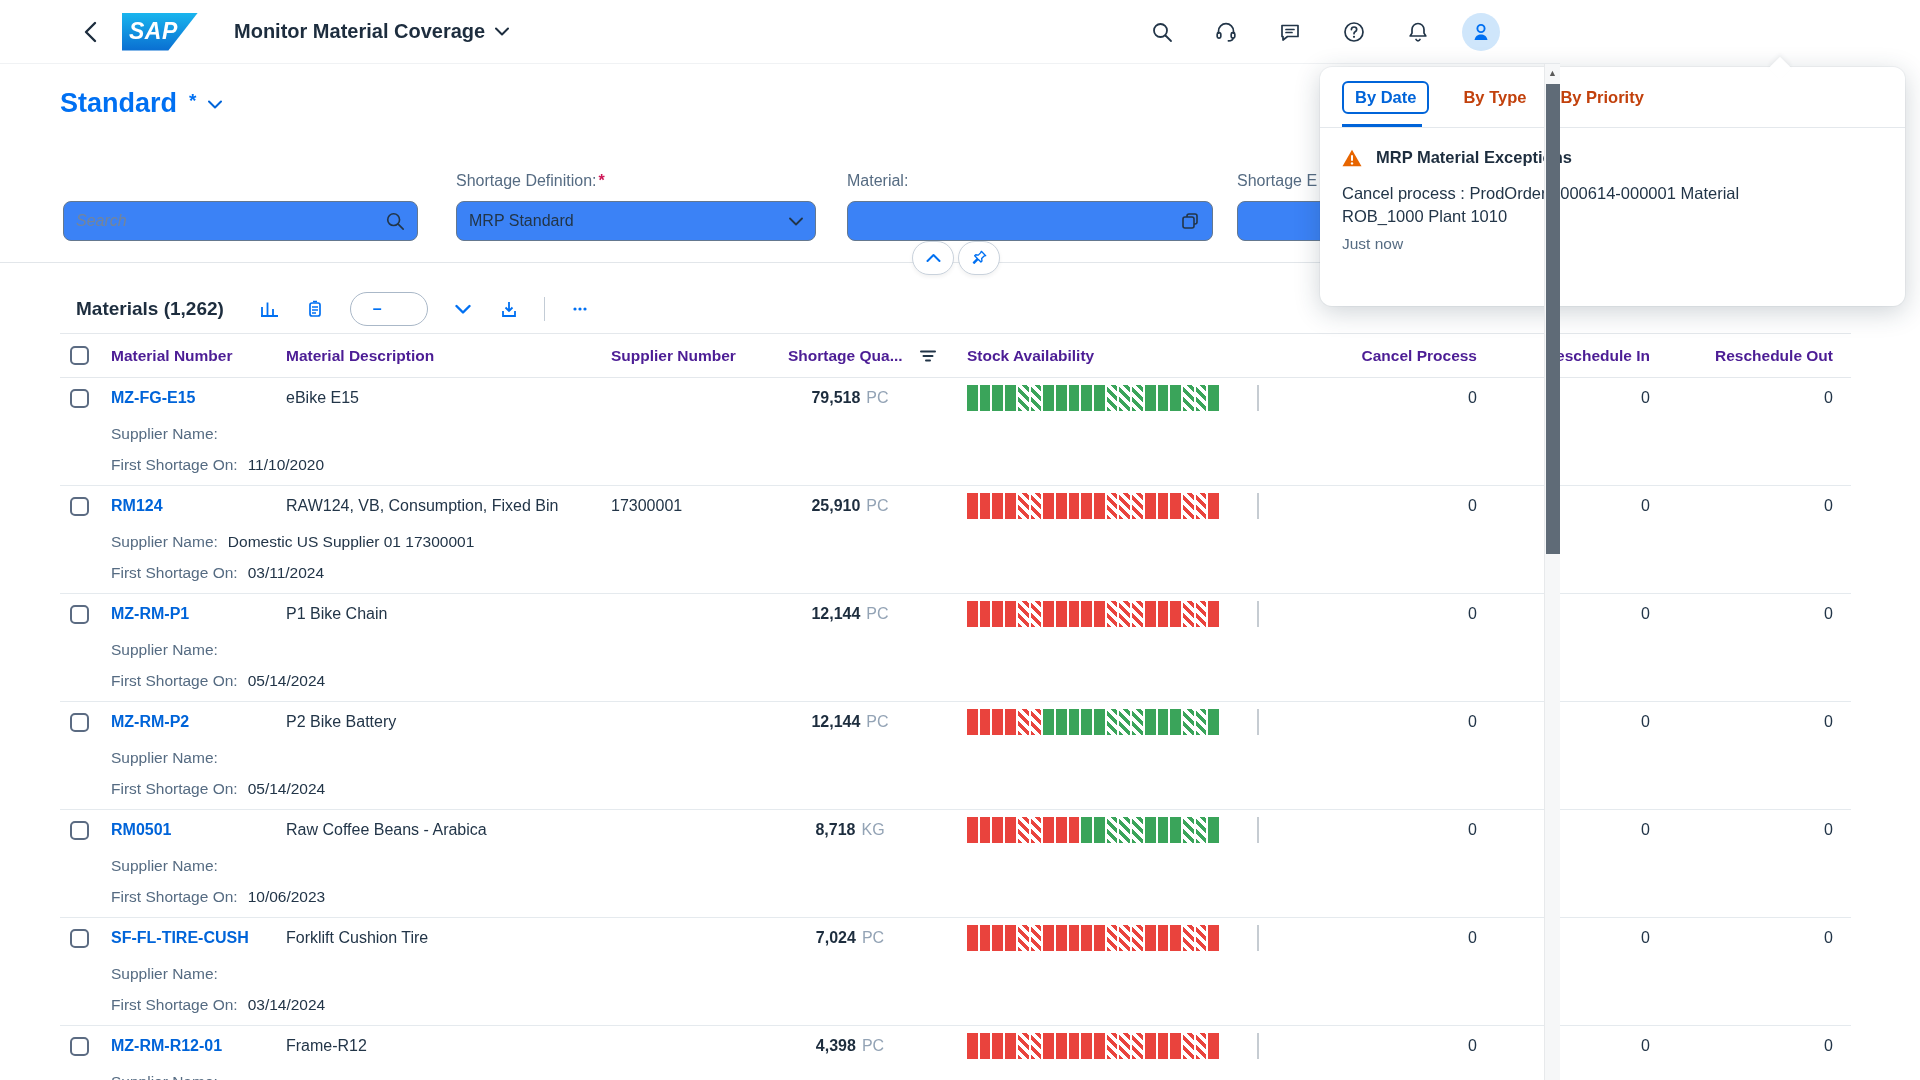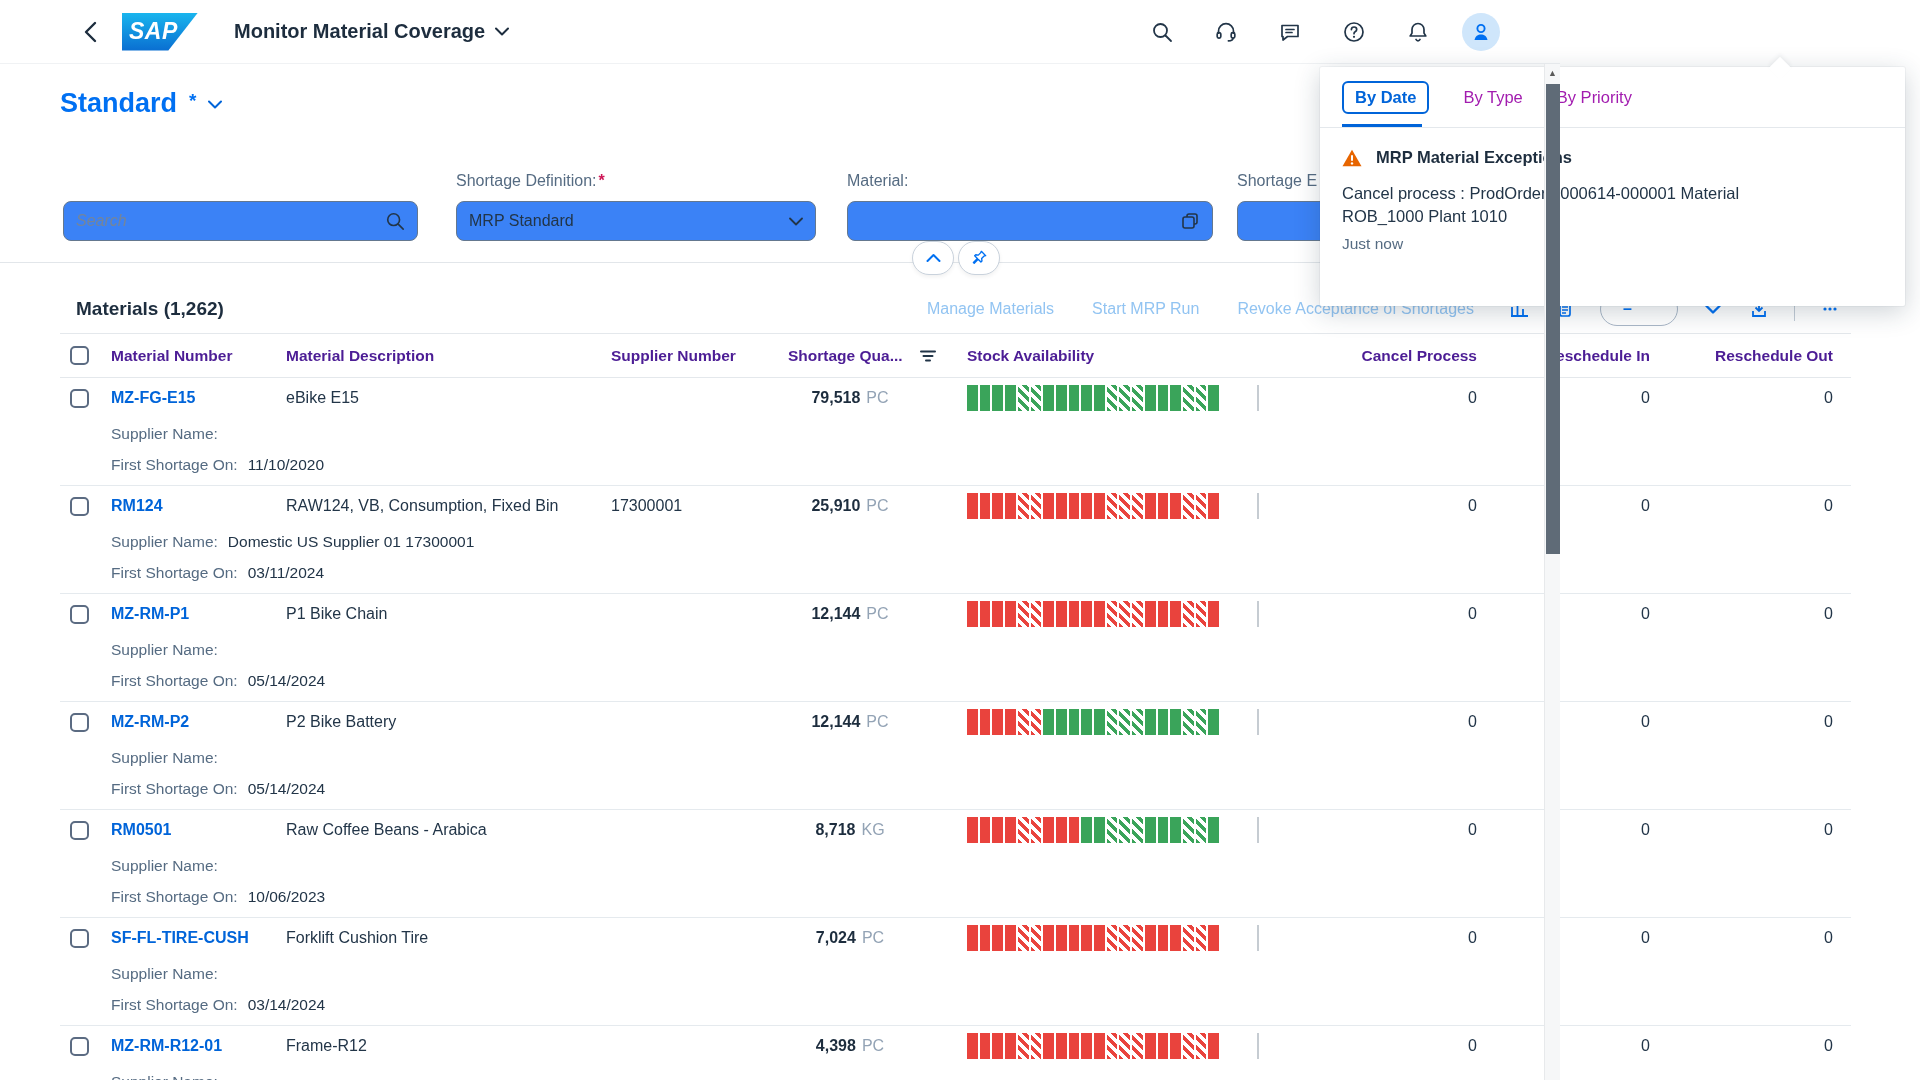--- a/index.html
+++ b/index.html
@@ -82,25 +82,25 @@
   .seg.green.hatch { background:repeating-linear-gradient(45deg,#3aa45a 0 3.5px,#ffffff 3.5px 7px); }
   .tick { width:1.5px; height:26px; background:#c6ccd2; margin-left:38px; }
 
   .subrow { height:31px; display:flex; align-items:center; margin-left:51px; font-size:15.5px; }
   .subrow.last { height:32px; }
   .sublabel { color:#556b82; }
   .subval { color:#223548; margin-left:10px; }
 
   
   .npopup { position:absolute; top:67px; left:1320px; width:585px; height:239px; background:#fff;
-    border-radius:2px; box-shadow:0 6px 26px rgba(34,53,72,.22), 0 0 0 1px rgba(34,53,72,.04); z-index:100; }
+    border-radius:12px; box-shadow:0 6px 26px rgba(34,53,72,.22), 0 0 0 1px rgba(34,53,72,.04); z-index:100; }
   .nparrow { position:absolute; top:-7px; left:452px; width:16px; height:16px; background:#fff; transform:rotate(45deg);
     box-shadow:-2px -2px 4px rgba(34,53,72,.06); }
   .nptabs { position:relative; height:61px; display:flex; align-items:center; padding-left:22px; gap:34px; border-bottom:1px solid #e4e8ec; }
-  .nptab { font-size:16.5px; color:#a21caf; font-weight:400; cursor:pointer; }
+  .nptab { font-size:16.5px; color:#c2410c; font-weight:700; cursor:pointer; }
   .nptab.active { color:#0064d9; font-weight:700; border:2px solid #0064d9; border-radius:6px; padding:5px 11px; }
   .nptab-underline { position:absolute; bottom:0; left:22px; width:80px; height:3px; background:#0064d9; }
   .npbody { padding:20px 22px 0 22px; }
   .nptitlerow { display:flex; align-items:center; gap:14px; }
   .nptitle { font-size:16.5px; font-weight:700; color:#1d2d3e; }
   .nptext { margin-top:15px; font-size:16.5px; color:#223548; line-height:1.42; max-width:438px; }
   .nptime { margin-top:6px; font-size:15.5px; color:#556b82; }
 
   
   .pgsb { position:absolute; top:64px; right:0; width:16px; bottom:0; background:#f6f7f8; border-left:1px solid #e7e9eb; z-index:120; }
@@ -226,25 +226,20 @@
   </div>
   <div class="fab" style="left:958px;">
     <svg width="18" height="18" viewBox="0 0 20 20">
         <path d="M12.6 2.6l4.8 4.8-2 .6-2.5 2.5.4 2.8-1.2 1.2-3-3-4.4 4.4-.9-.9 4.4-4.4-3-3 1.2-1.2 2.8.4 2.5-2.5z" fill="none" stroke="#0070f2" stroke-width="1.5" stroke-linejoin="round"></path>
       </svg>
   </div>
 
   <main class="table-area">
     <div class="ttoolbar">
       <span class="ttitle">Materials (1,262)</span>
-      <div class="tactions">
-        <span class="tlink">Manage Materials</span>
-        <span class="tlink">Start MRP Run</span>
-        <span class="tlink">Revoke Acceptance of Shortages</span>
-      </div>
       <div class="ticons">
         <div class="tico">
           <svg width="20" height="20" viewBox="0 0 20 20" fill="none" stroke="#0070f2" stroke-width="1.8">
               <path d="M3 17 V8 M8.5 17 V3.5 M14 17 v-7 M2 17 h17"></path>
             </svg>
         </div>
         <div class="tico">
           <svg width="20" height="20" viewBox="0 0 20 20" fill="none" stroke="#0070f2" stroke-width="1.7">
               <rect x="5" y="4" width="10" height="13" rx="2"></rect>
               <path d="M8 2.5 h4 M7 8 h6 M7 11 h6 M7 14 h4"></path>

